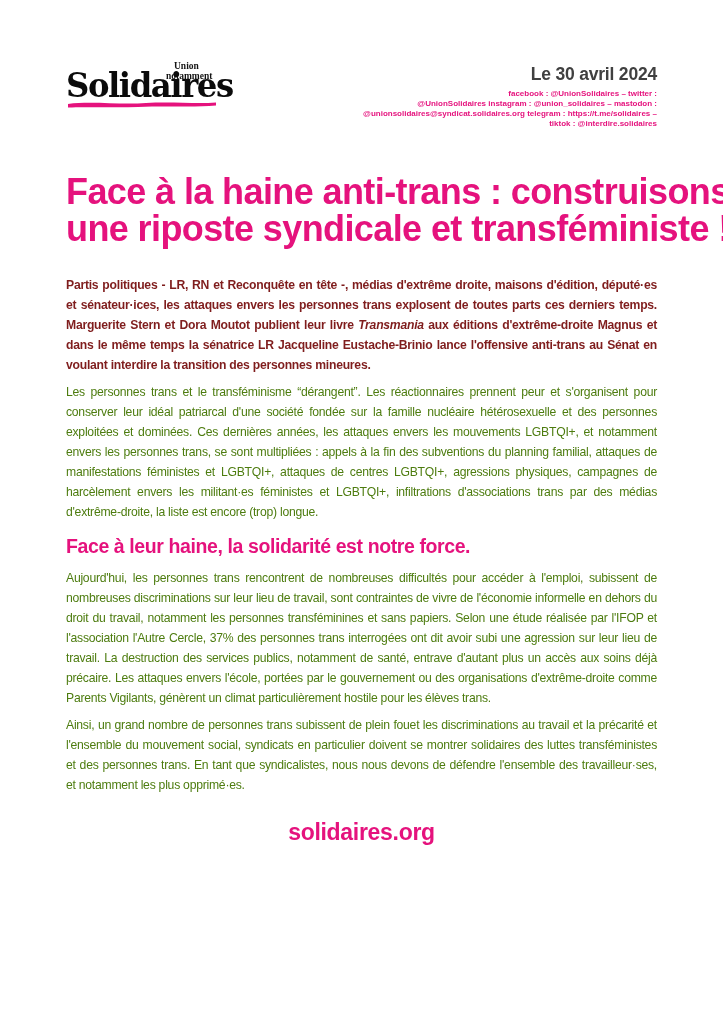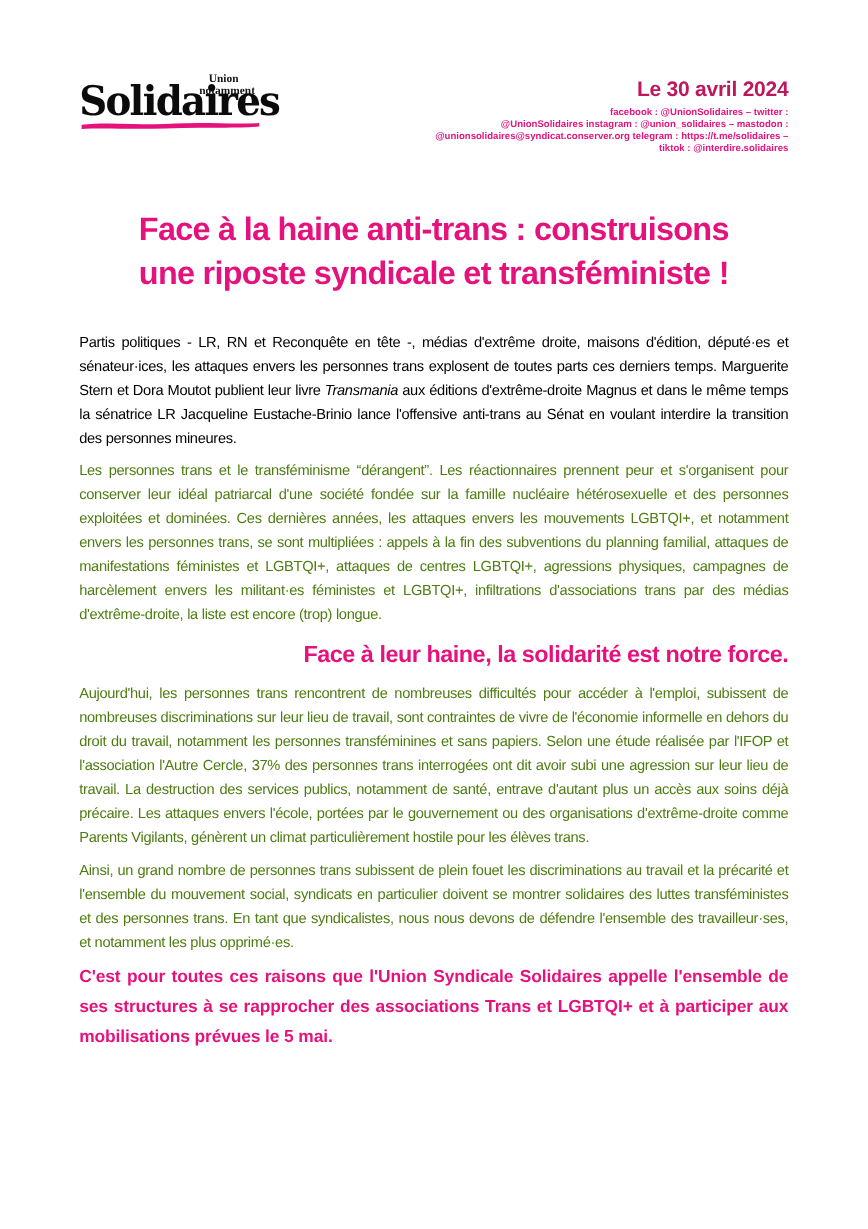--- a/index.html
+++ b/index.html
@@ -44,21 +44,21 @@
     font-size: 9.5px;
     line-height: 10px;
     color: #141414;
     white-space: nowrap;
   }
   .logo-union .u1 { display: block; margin-left: 8px; }
   .logo-stroke { display: block; margin-top: -4px; }
 
   .header-right { text-align: right; padding-top: 10px; }
   .date {
-    color: #be185d;
+    color: #404040;
     font-weight: 700;
     font-size: 17.5px;
     line-height: 20px;
     letter-spacing: -0.2px;
   }
   .social { margin-top: 5px; margin-left: 30px; }
   .social-line {
     color: #e5127d;
     font-weight: 700;
     font-size: 8px;
@@ -66,45 +66,44 @@
     letter-spacing: 0;
     white-space: nowrap;
   }
 
   
   .title {
     margin: 44px 0 28px;
     text-align: center;
     color: #e5127d;
     font-weight: 700;
-    font-size: 27px;
+    font-size: 36px;
     line-height: 37px;
     letter-spacing: -0.6px;
   }
   .title-line { white-space: nowrap; }
 
   
   .para {
     font-size: 12.2px;
     line-height: 20px;
     letter-spacing: -0.25px;
     text-align: justify;
     margin: 0 0 7px;
     color: #4d7c0f;
   }
-  .para-bold { font-weight: 400; color: #000000; }
+  .para-bold { font-weight: 700; color: #7f1d1d; }
   .italic { font-style: italic; }
   .subhead {
     color: #e5127d;
     font-weight: 700;
     font-size: 19.5px;
     line-height: 24px;
     letter-spacing: -0.4px;
     margin: 12px 0 10px;
-    text-align: right;
   }
   .para-pink {
     color: #e5127d;
     font-weight: 700;
     font-size: 14.5px;
     line-height: 25px;
     letter-spacing: -0.1px;
     margin-bottom: 0;
   }
 
@@ -132,21 +131,21 @@
       <div class="logo-name">Solidaires</div>
       <svg class="logo-stroke" width="152" height="8" viewBox="0 0 152 8" aria-hidden="true">
         <path d="M2,4 C25,1 55,5 80,3 C105,1.5 130,4 150,2.5 L150,5.5 C128,7.5 100,5.5 72,7 C48,8 20,6.5 2,7.5 Z" fill="#e5127d"></path>
       </svg>
     </div>
     <div class="header-right">
       <div class="date">Le 30 avril 2024</div>
       <div class="social">
         <div class="social-line">facebook : @UnionSolidaires – twitter :</div>
         <div class="social-line">@UnionSolidaires  instagram : @union_solidaires – mastodon :</div>
-        <div class="social-line">@unionsolidaires@syndicat.conserver.org  telegram : https://t.me/solidaires –</div>
+        <div class="social-line">@unionsolidaires@syndicat.solidaires.org  telegram : https://t.me/solidaires –</div>
         <div class="social-line">tiktok : @interdire.solidaires</div>
       </div>
     </div>
   </div>
 
   <h1 class="title">
     <div class="title-line">Face à la haine anti-trans : construisons</div>
     <div class="title-line">une riposte syndicale et transféministe !</div>
   </h1>
 
@@ -155,18 +154,17 @@
 
     <p class="para">Les personnes trans et le transféminisme “dérangent”. Les réactionnaires prennent peur et s'organisent pour conserver leur idéal patriarcal d'une société fondée sur la famille nucléaire hétérosexuelle et des personnes exploitées et dominées. Ces dernières années, les attaques envers les mouvements LGBTQI+, et notamment envers les personnes trans, se sont multipliées : appels à la fin des subventions du planning familial, attaques de manifestations féministes et LGBTQI+, attaques de centres LGBTQI+, agressions physiques, campagnes de harcèlement envers les militant·es féministes et LGBTQI+, infiltrations d'associations trans par des médias d'extrême-droite, la liste est encore (trop) longue.</p>
 
 
     <h2 class="subhead">Face à leur haine, la solidarité est notre force.</h2>
 
     <p class="para">Aujourd'hui, les personnes trans rencontrent de nombreuses difficultés pour accéder à l'emploi, subissent de nombreuses discriminations sur leur lieu de travail, sont contraintes de vivre de l'économie informelle en dehors du droit du travail, notamment les personnes transféminines et sans papiers. Selon une étude réalisée par l'IFOP et l'association l'Autre Cercle, 37% des personnes trans interrogées ont dit avoir subi une agression sur leur lieu de travail. La destruction des services publics, notamment de santé, entrave d'autant plus un accès aux soins déjà précaire. Les attaques envers l'école, portées par le gouvernement ou des organisations d'extrême-droite comme Parents Vigilants, génèrent un climat particulièrement hostile pour les élèves trans.</p>
 
     <p class="para">Ainsi, un grand nombre de personnes trans subissent de plein fouet les discriminations au travail et la précarité et l'ensemble du mouvement social, syndicats en particulier doivent se montrer solidaires des luttes transféministes et des personnes trans. En tant que syndicalistes, nous nous devons de défendre l'ensemble des travailleur·ses, et notamment les plus opprimé·es.</p>
 
-    <p class="para para-pink">C'est pour toutes ces raisons que l'Union Syndicale Solidaires appelle l'ensemble de ses structures à se rapprocher des associations Trans et LGBTQI+ et à participer aux mobilisations prévues le 5 mai.</p>
   </div>
 
   <div class="footer">solidaires.org</div>
 
 </div>
 
 </body></html>

